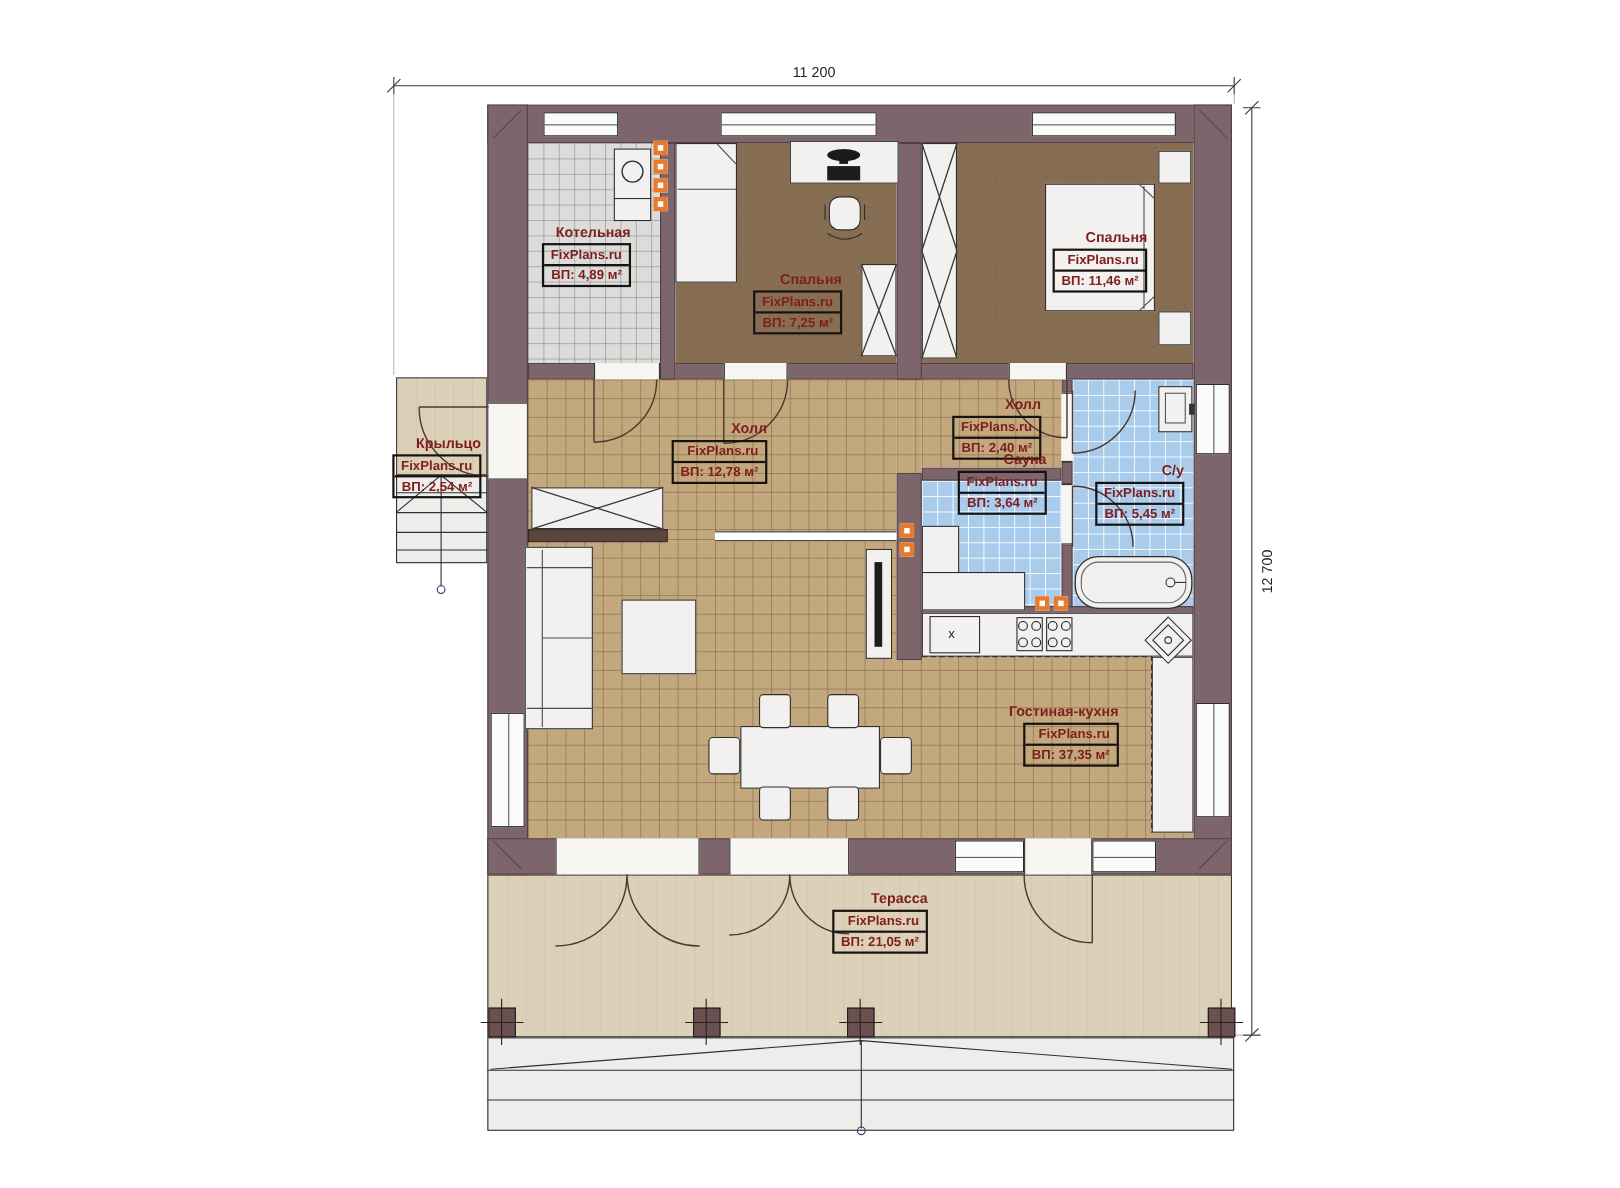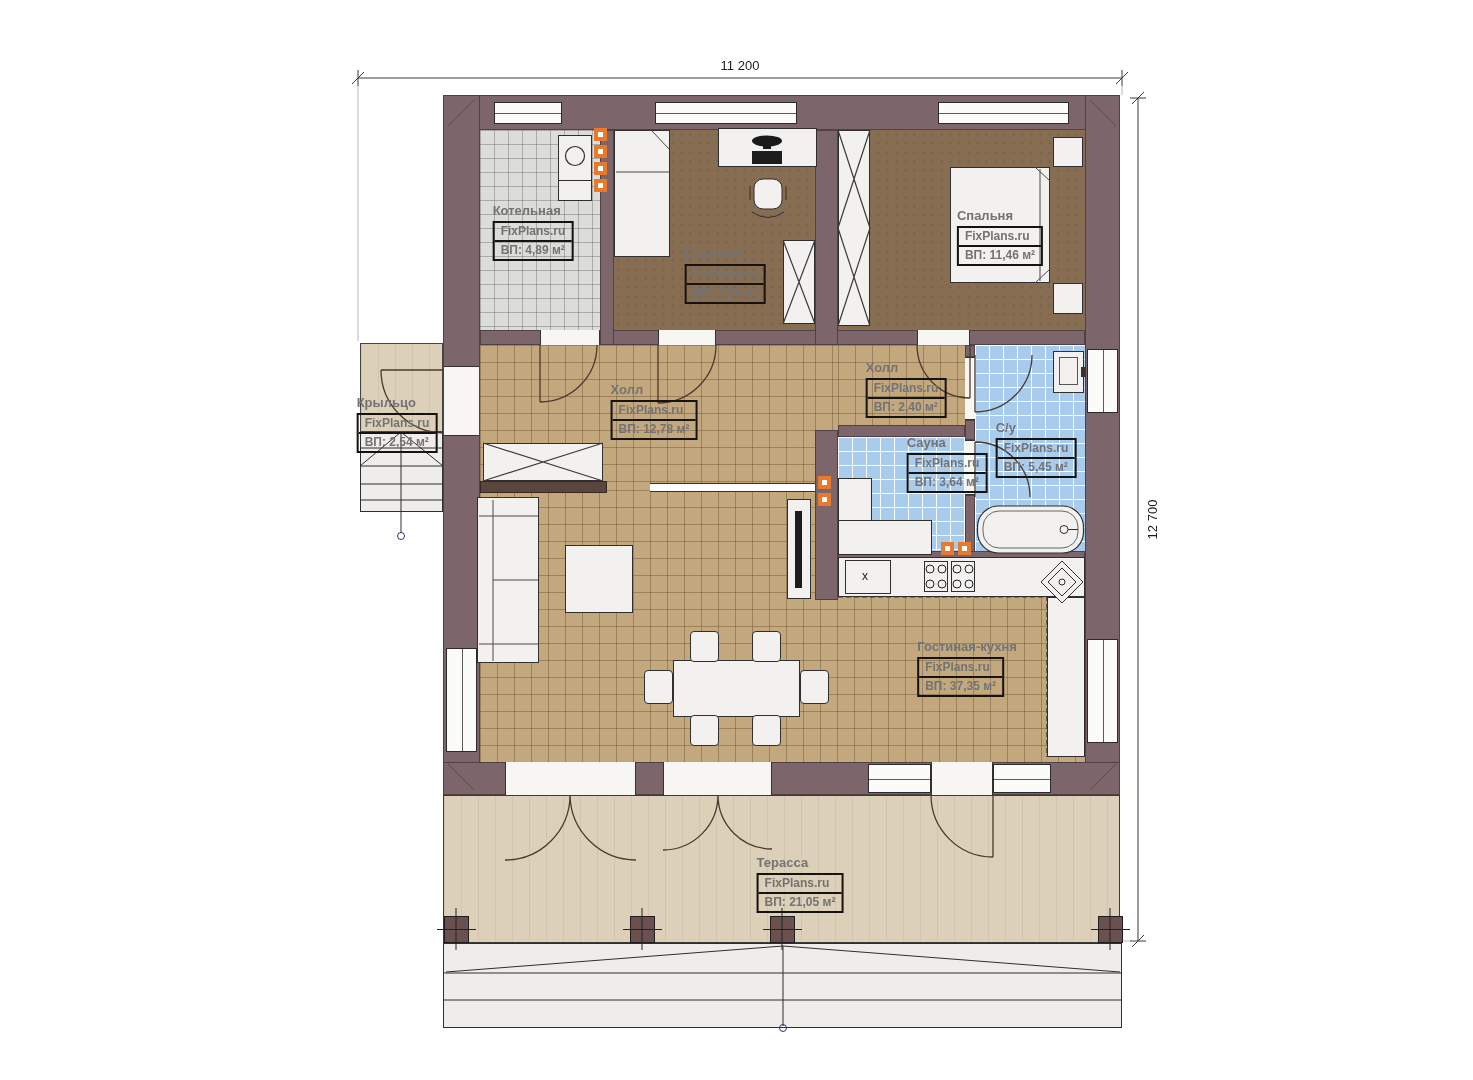--- a/index.html
+++ b/index.html
@@ -35,21 +35,21 @@
   .wv::after{content:"";position:absolute;top:0;bottom:0;left:50%;border-left:1px solid #5a5a5a;}
   .openh{background:#f7f6f3;border-left:1px solid #333;border-right:1px solid #333;box-sizing:border-box;}
   .openv{background:#f7f6f3;border-top:1px solid #333;border-bottom:1px solid #333;box-sizing:border-box;}
   .passline{background:#ffffff;border-top:1px solid #333;border-bottom:1px solid #333;box-sizing:border-box;}
   
   .furn{background:#f2f1ef;border:1px solid #2f2f2f;box-sizing:border-box;}
   .dark{background:#1d1d1d;}
   .rad{width:13px;height:13px;background:#ffffff;border:4px solid #e87a2e;box-sizing:border-box;}
   .col{background:#6a5150;border:1px solid #1e1e1e;box-sizing:border-box;}
   
-  .room-label{position:absolute;transform:translateX(-50%);text-align:left;color:#737373;z-index:40;}
+  .room-label{position:absolute;transform:translateX(-50%);text-align:right;color:#7f1d1d;z-index:40;}
   .rname{font-size:13px;font-weight:bold;margin-bottom:3px;white-space:nowrap;}
   .rbox{display:inline-block;border:2px solid #16130f;}
   .rbox .row{font-size:12px;font-weight:bold;line-height:15px;padding:1px 6px;white-space:nowrap;}
   .rbox .row + .row{border-top:2px solid #16130f;}
   .dimtext{position:absolute;font-size:13px;color:#1f1f1f;z-index:40;}
   .kx{position:absolute;font-size:12px;color:#222;z-index:30;}
   svg.overlay{position:absolute;left:0;top:0;z-index:25;}
 </style>
 </head>
 <body>
@@ -290,34 +290,34 @@
   <div class="room-label" style="left:654px;top:382px;">
     <div class="rname">Холл</div>
     <div class="rbox"><div class="row">FixPlans.ru</div>
     <div class="row">ВП: 12,78 м²</div></div>
   </div>
   <div class="room-label" style="left:906px;top:360px;">
     <div class="rname">Холл</div>
     <div class="rbox"><div class="row">FixPlans.ru</div>
     <div class="row">ВП: 2,40 м²</div></div>
   </div>
-  <div class="room-label" style="left:911px;top:435px;margin-left:36px;">
+  <div class="room-label" style="left:911px;top:410px;">
     <div class="rname">Сауна</div>
     <div class="rbox"><div class="row">FixPlans.ru</div>
     <div class="row">ВП: 3,64 м²</div></div>
   </div>
   <div class="room-label" style="left:1036px;top:420px;">
     <div class="rname">С/у</div>
     <div class="rbox"><div class="row">FixPlans.ru</div>
     <div class="row">ВП: 5,45 м²</div></div>
   </div>
   <div class="room-label" style="left:967px;top:639px;">
     <div class="rname">Гостиная-кухня</div>
     <div class="rbox"><div class="row">FixPlans.ru</div>
     <div class="row">ВП: 37,35 м²</div></div>
   </div>
-  <div class="room-label" style="left:800px;top:855px;">
+  <div class="room-label" style="left:800px;top:809px;">
     <div class="rname">Терасса</div>
     <div class="rbox"><div class="row">FixPlans.ru</div>
     <div class="row">ВП: 21,05 м²</div></div>
   </div>
 
 </div>
 
 </body></html>

